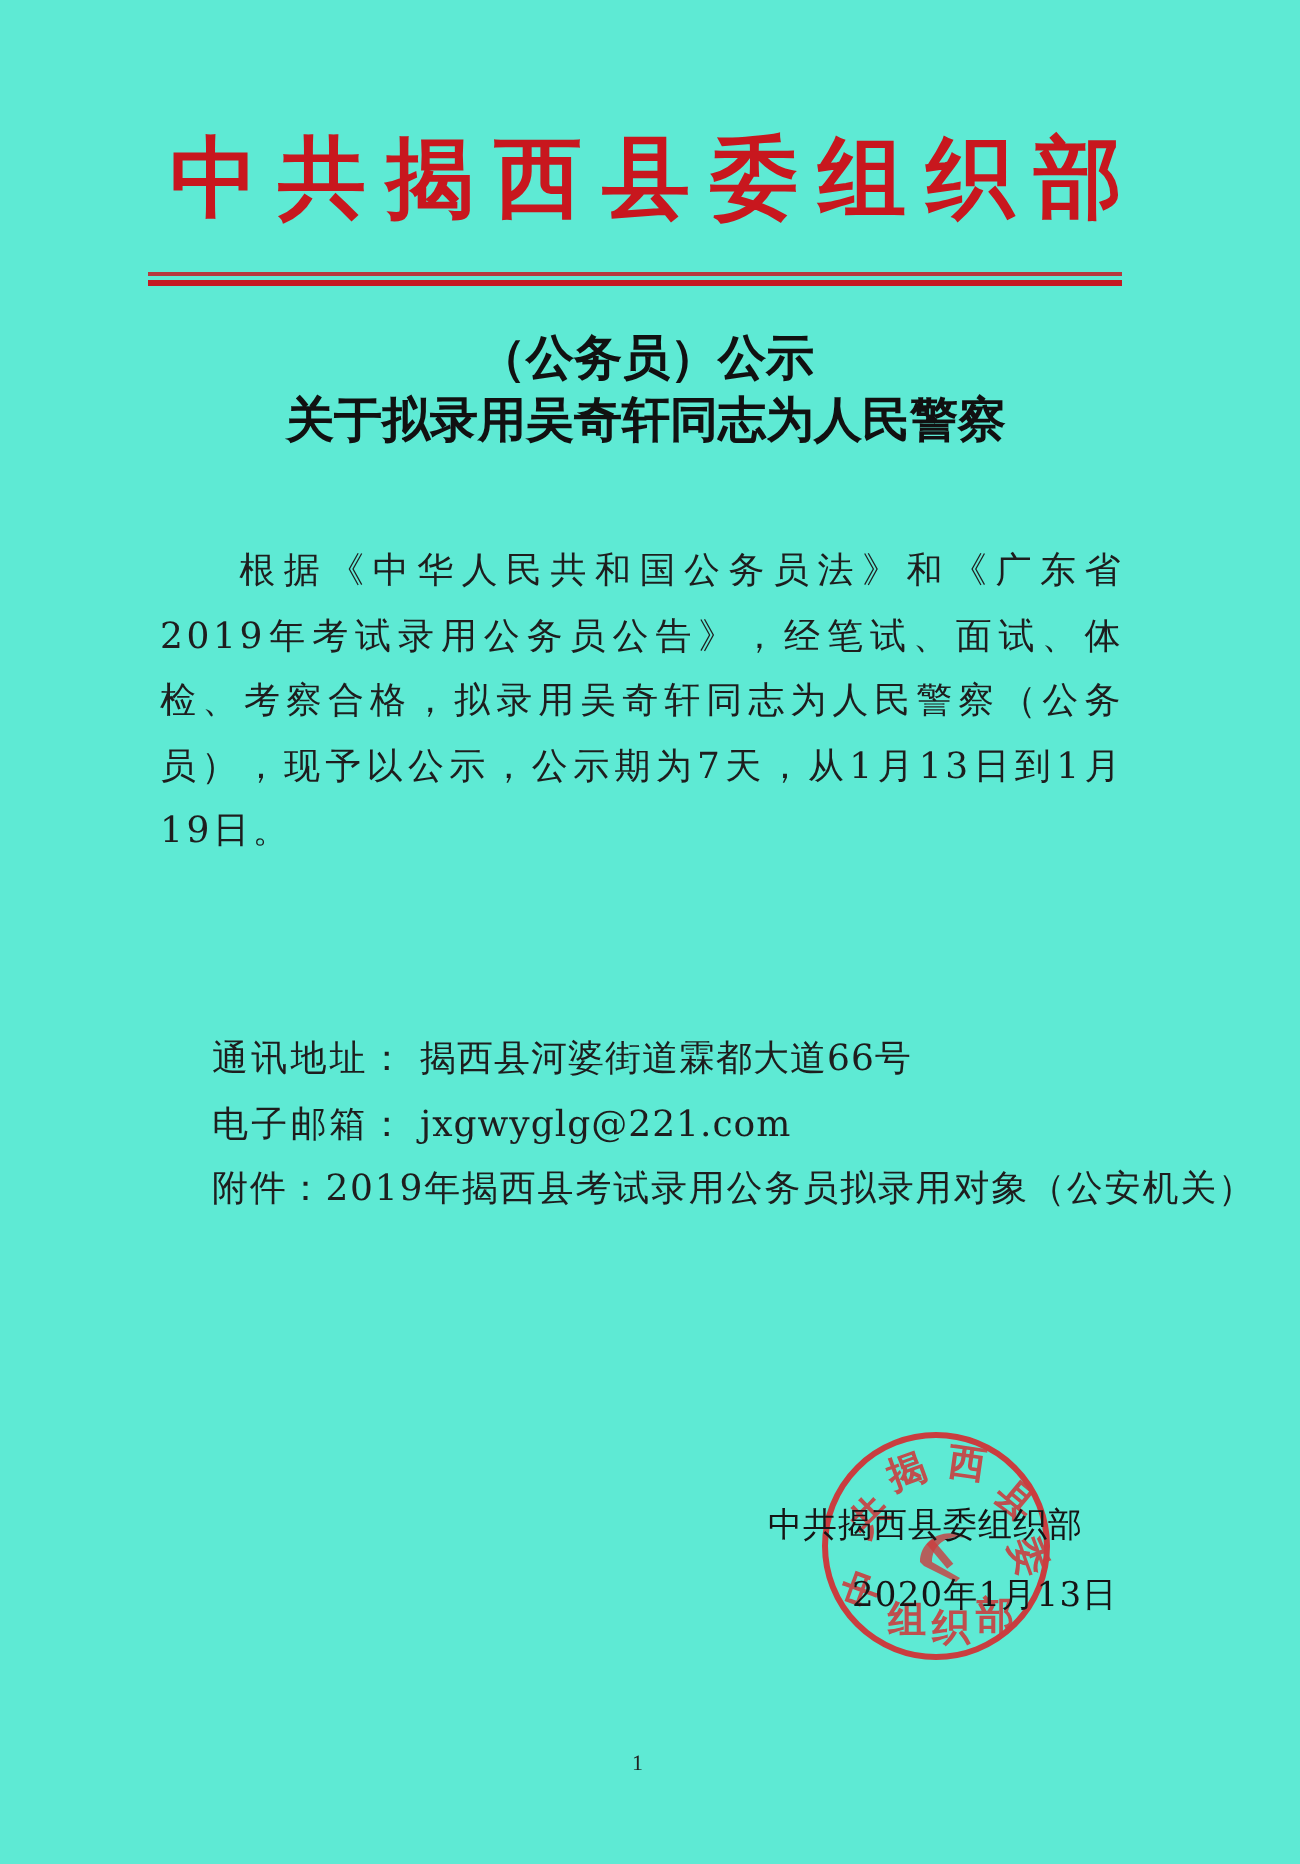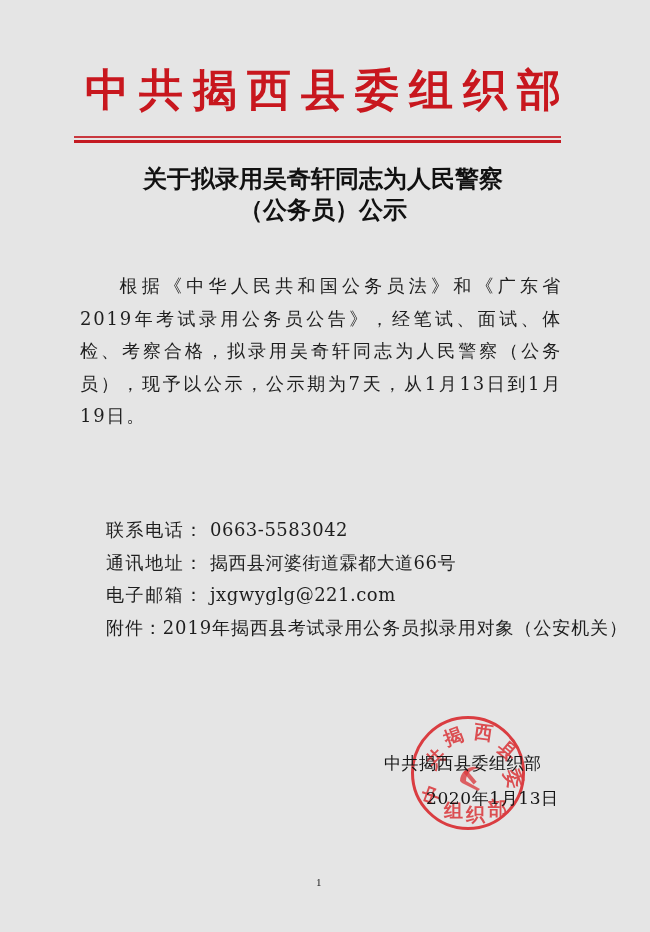--- a/index.html
+++ b/index.html
@@ -12,21 +12,21 @@
     height: 932px;
     position: relative;
     overflow: hidden;
     font-family: "DejaVu Serif", "Liberation Serif", serif;
     color: #1b1b1b;
   }
   .page {
     position: absolute;
     left: 0; top: 0;
     width: 650px; height: 932px;
-    background: #e5e5e5;
+    background: #5eead4;
   }
   .letterhead {
     position: absolute;
     left: 0;
     top: 62px;
     width: 650px;
     text-align: center;
     font-family: "DejaVu Serif", "Liberation Serif", serif;
     font-size: 44px;
     font-weight: bold;
@@ -151,32 +151,29 @@
 </head>
 <body>
 
 <div class="page">
 
   <div class="letterhead">中共揭西县委组织部</div>
   <div class="red-rule thin"></div>
   <div class="red-rule thick"></div>
 
   <div class="title">
+    <span class="line">（公务员）公示</span>
     <span class="line">关于拟录用吴奇轩同志为人民警察</span>
-    <span class="line">（公务员）公示</span>
   </div>
 
   <div class="body-text">
     <p>根据《中华人民共和国公务员法》和《广东省2019年考试录用公务员公告》，经笔试、面试、体检、考察合格，拟录用吴奇轩同志为人民警察（公务员），现予以公示，公示期为7天，从1月13日到1月19日。</p>
   </div>
 
   <div class="contact">
-    <span class="row">
-      <span>联系电话：</span><span class="val">0663-5583042</span>
-    </span>
     <span class="row">
       <span>通讯地址：</span><span class="val">揭西县河婆街道霖都大道66号</span>
     </span>
     <span class="row">
       <span>电子邮箱：</span><span class="val">jxgwyglg@221.com</span>
     </span>
     <span class="row attach" style="margin-left:0;text-align:right;">
       <span>附件：</span><span>2019年揭西县考试录用公务员拟录用对象（公安机关）</span>
     </span>
   </div>

